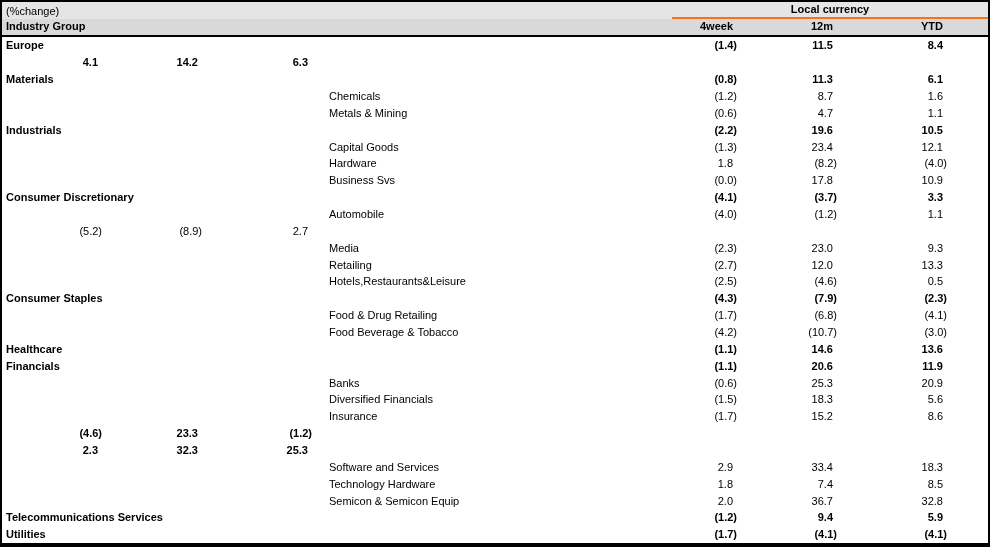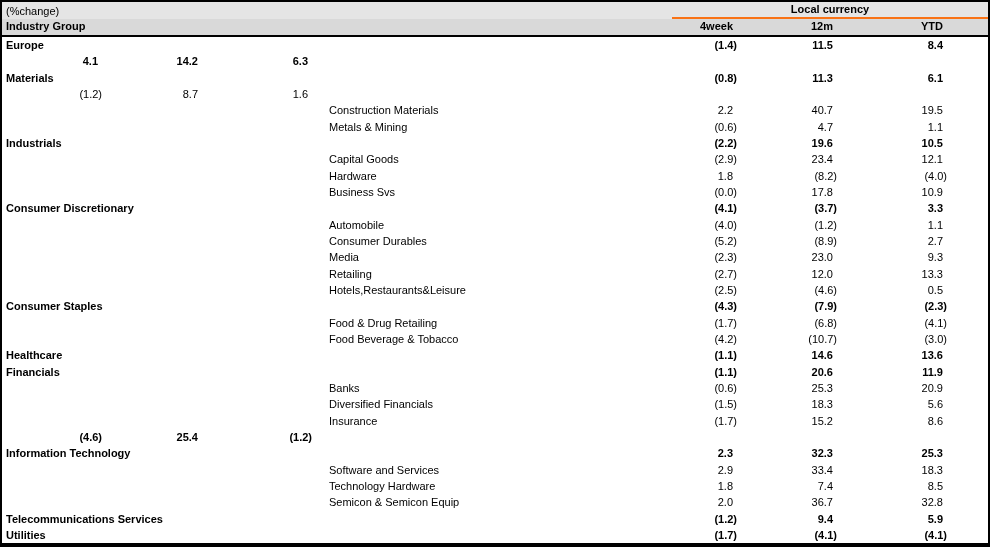--- a/index.html
+++ b/index.html
@@ -121,49 +121,43 @@
         <div class="right-gutter"></div>
       </div>
       <div class="row bold">
         <div class="cell-label">Materials</div>
         <div class="cell-num c0 paren">(0.8)</div>
         <div class="cell-num c1">11.3</div>
         <div class="cell-num c2">6.1</div>
         <div class="right-gutter"></div>
       </div>
       <div class="row indent">
+        <div class="cell-label">Chemicals</div>
         <div class="cell-num c0 paren">(1.2)</div>
         <div class="cell-num c1">8.7</div>
         <div class="cell-num c2">1.6</div>
-        <div class="right-gutter"></div>
-      </div>
-      <div class="row indent">
-        <div class="cell-label">Construction Materials</div>
-        <div class="cell-num c0">2.2</div>
-        <div class="cell-num c1">40.7</div>
-        <div class="cell-num c2">19.5</div>
         <div class="right-gutter"></div>
       </div>
       <div class="row indent">
         <div class="cell-label">Metals &amp; Mining</div>
         <div class="cell-num c0 paren">(0.6)</div>
         <div class="cell-num c1">4.7</div>
         <div class="cell-num c2">1.1</div>
         <div class="right-gutter"></div>
       </div>
       <div class="row bold">
         <div class="cell-label">Industrials</div>
         <div class="cell-num c0 paren">(2.2)</div>
         <div class="cell-num c1">19.6</div>
         <div class="cell-num c2">10.5</div>
         <div class="right-gutter"></div>
       </div>
       <div class="row indent">
         <div class="cell-label">Capital Goods</div>
-        <div class="cell-num c0 paren">(2.9)</div>
+        <div class="cell-num c0 paren">(1.3)</div>
         <div class="cell-num c1">23.4</div>
         <div class="cell-num c2">12.1</div>
         <div class="right-gutter"></div>
       </div>
       <div class="row indent">
         <div class="cell-label">Hardware</div>
         <div class="cell-num c0">1.8</div>
         <div class="cell-num c1 paren">(8.2)</div>
         <div class="cell-num c2 paren">(4.0)</div>
         <div class="right-gutter"></div>
@@ -183,21 +177,20 @@
         <div class="right-gutter"></div>
       </div>
       <div class="row indent">
         <div class="cell-label">Automobile</div>
         <div class="cell-num c0 paren">(4.0)</div>
         <div class="cell-num c1 paren">(1.2)</div>
         <div class="cell-num c2">1.1</div>
         <div class="right-gutter"></div>
       </div>
       <div class="row indent">
-        <div class="cell-label">Consumer Durables</div>
         <div class="cell-num c0 paren">(5.2)</div>
         <div class="cell-num c1 paren">(8.9)</div>
         <div class="cell-num c2">2.7</div>
         <div class="right-gutter"></div>
       </div>
       <div class="row indent">
         <div class="cell-label">Media</div>
         <div class="cell-num c0 paren">(2.3)</div>
         <div class="cell-num c1">23.0</div>
         <div class="cell-num c2">9.3</div>
@@ -268,26 +261,25 @@
       </div>
       <div class="row indent">
         <div class="cell-label">Insurance</div>
         <div class="cell-num c0 paren">(1.7)</div>
         <div class="cell-num c1">15.2</div>
         <div class="cell-num c2">8.6</div>
         <div class="right-gutter"></div>
       </div>
       <div class="row bold">
         <div class="cell-num c0 paren">(4.6)</div>
-        <div class="cell-num c1">25.4</div>
+        <div class="cell-num c1">23.3</div>
         <div class="cell-num c2 paren">(1.2)</div>
         <div class="right-gutter"></div>
       </div>
       <div class="row bold">
-        <div class="cell-label">Information Technology</div>
         <div class="cell-num c0">2.3</div>
         <div class="cell-num c1">32.3</div>
         <div class="cell-num c2">25.3</div>
         <div class="right-gutter"></div>
       </div>
       <div class="row indent">
         <div class="cell-label">Software and Services</div>
         <div class="cell-num c0">2.9</div>
         <div class="cell-num c1">33.4</div>
         <div class="cell-num c2">18.3</div>

